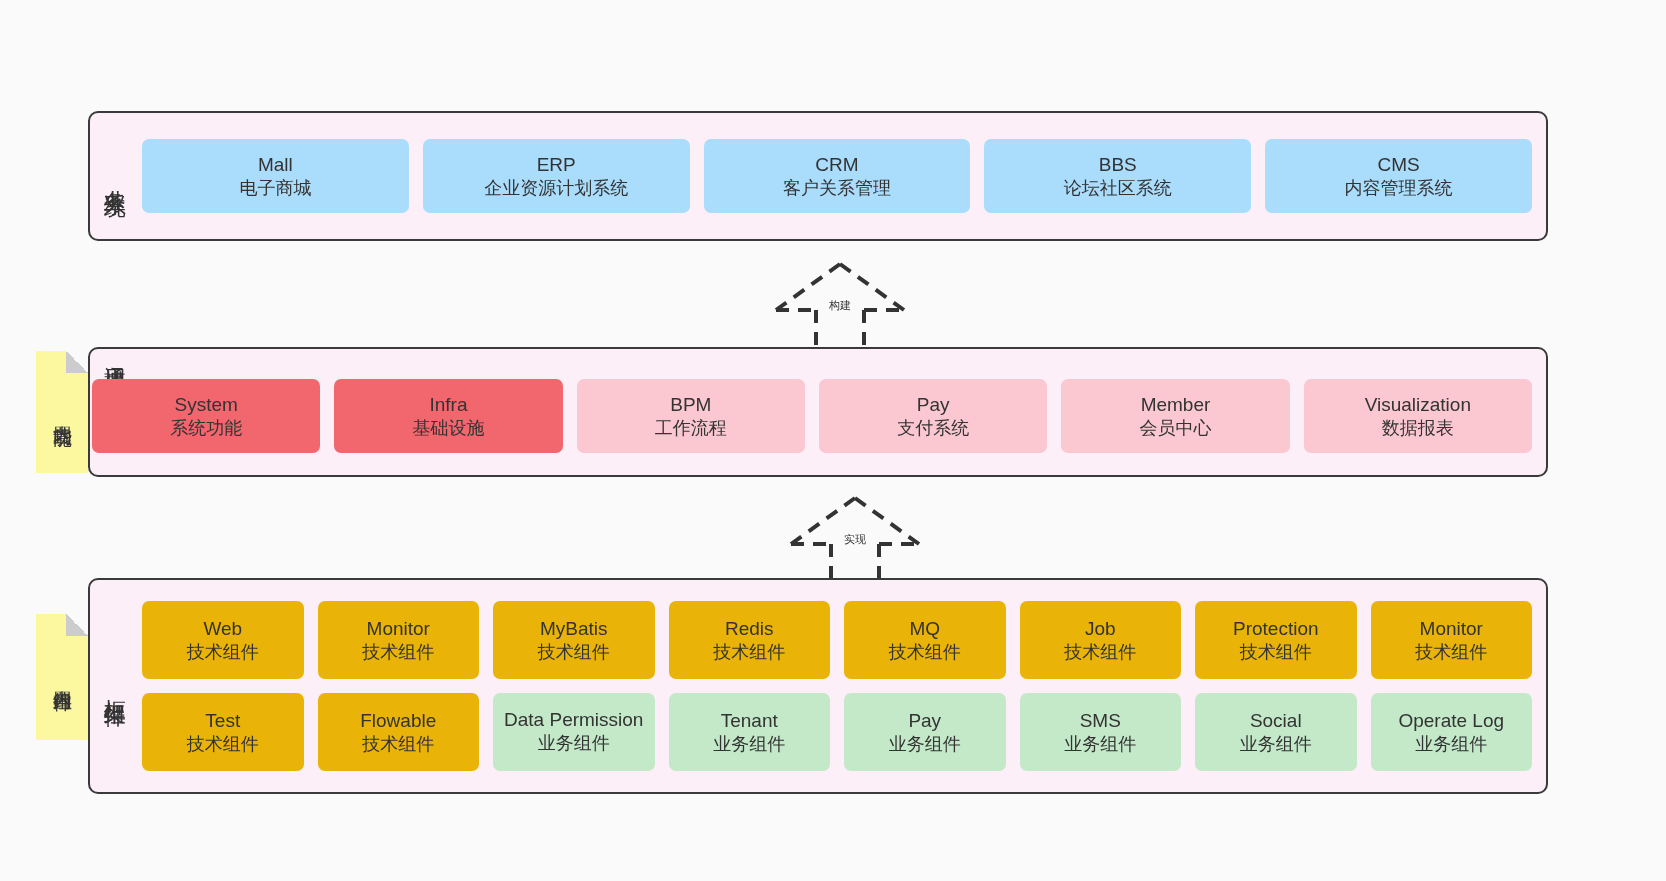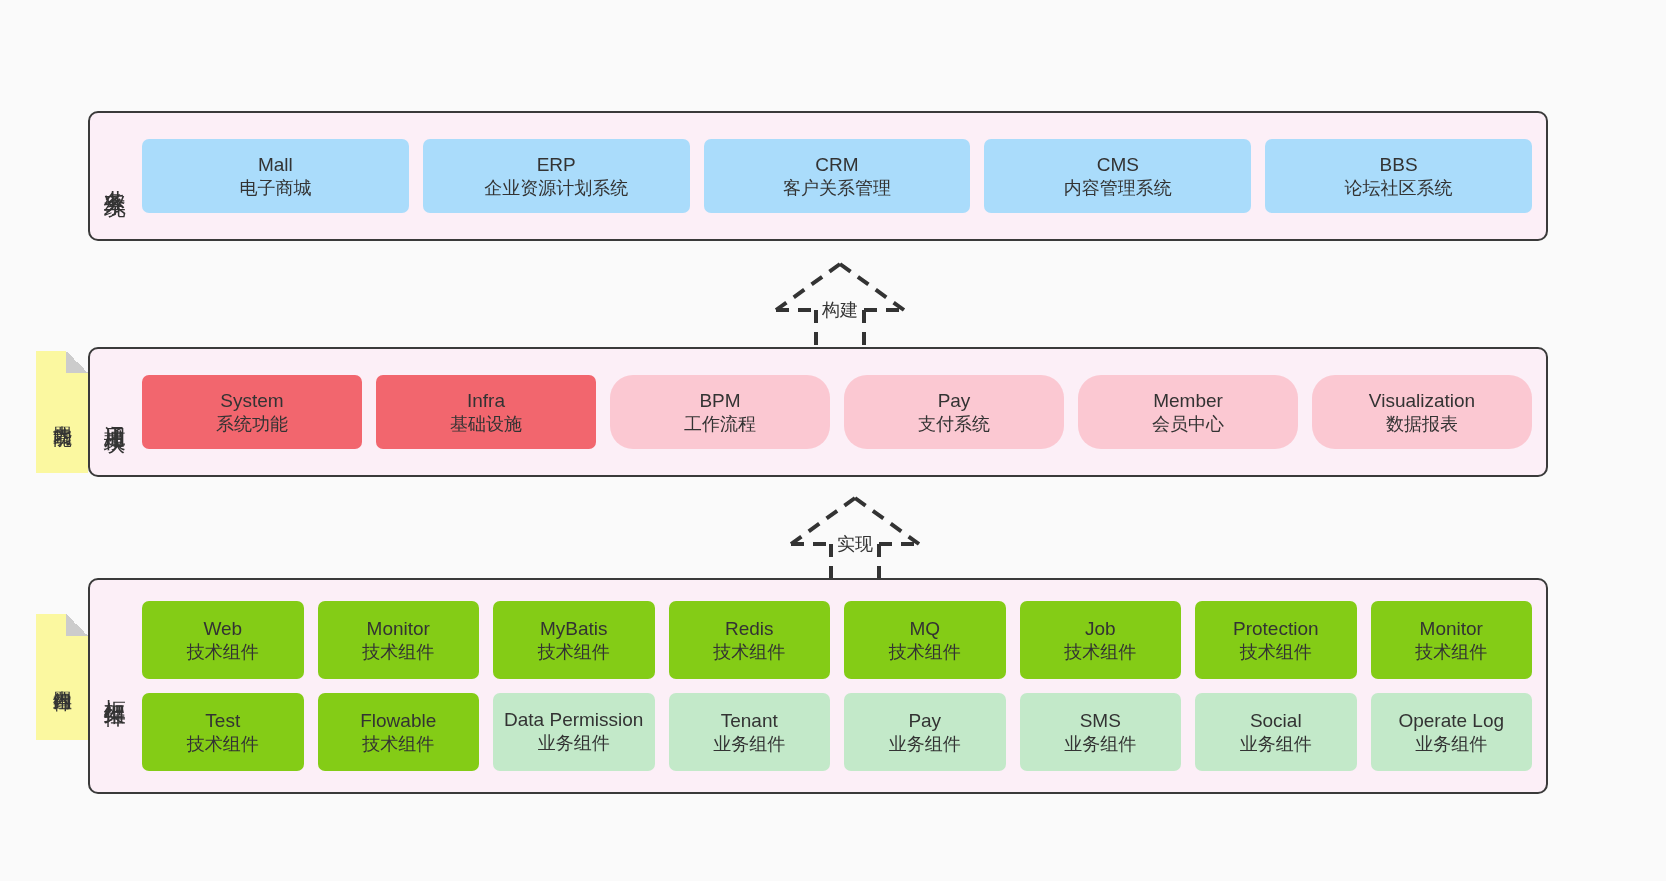--- a/index.html
+++ b/index.html
@@ -89,30 +89,30 @@
     font-size: 18px;
     white-space: nowrap;
   }
   .node.wrap .t-en {
     white-space: normal;
     line-height: 1.2;
   }
 
   .c-blue       { background: #aadcfb; }
   .c-red        { background: #f2666e; }
-  .c-pink       { background: #fbc8d2; border-radius: 23px; }
-  .c-green      { background: #84cc16; }
+  .c-pink       { background: #fbc8d2; }
+  .c-green      { background: #eab308; }
   .c-greenlight { background: #c3e9c9; text-align: right; }
 
   
   #layer-business { left: 88px; top: 111px; width: 1460px; height: 130px; }
   #layer-business .node { height: 74px; }
 
   
-  #layer-common { left: 88px; top: 347px; width: 1460px; height: 130px; }
+  #layer-common { left: 88px; top: 347px; width: 1460px; height: 130px; flex-direction: column; }
   #layer-common .node { height: 74px; }
 
   
   #layer-framework { left: 88px; top: 578px; width: 1460px; height: 216px; }
   #layer-framework .node { height: 78px; }
 
   
   .note {
     position: absolute;
     box-sizing: border-box;
@@ -147,21 +147,21 @@
     width: 160px;
     height: 100px;
   }
   .arrow svg { display: block; }
   .arrow .arrow-label {
     position: absolute;
     left: 0;
     right: 0;
     top: 40px;
     text-align: center;
-    font-size: 18px;
+    font-size: 11px;
     color: #333333;
     background: transparent;
     user-select: none;
   }
   #arrow-build     { left: 760px; top: 258px; }
   #arrow-implement { left: 775px; top: 492px; }
 </style>
 </head>
 <body>
 
@@ -177,26 +177,26 @@
         </div>
         <div class="node c-blue">
           <span class="t-en">ERP</span>
           <span class="t-cn">企业资源计划系统</span>
         </div>
         <div class="node c-blue">
           <span class="t-en">CRM</span>
           <span class="t-cn">客户关系管理</span>
         </div>
         <div class="node c-blue">
+          <span class="t-en">BBS</span>
+          <span class="t-cn">论坛社区系统</span>
+        </div>
+        <div class="node c-blue">
           <span class="t-en">CMS</span>
           <span class="t-cn">内容管理系统</span>
-        </div>
-        <div class="node c-blue">
-          <span class="t-en">BBS</span>
-          <span class="t-cn">论坛社区系统</span>
         </div>
       </div>
     </div>
   </div>
 
   <div class="arrow" id="arrow-build">
     <svg width="160" height="100" viewBox="0 0 160 100" xmlns="http://www.w3.org/2000/svg">
       <g fill="none" stroke="#333333" stroke-width="4" stroke-dasharray="13 9" stroke-linecap="butt">
         <path d="M80 6 L144 52"></path>
         <path d="M80 6 L16 52"></path>

